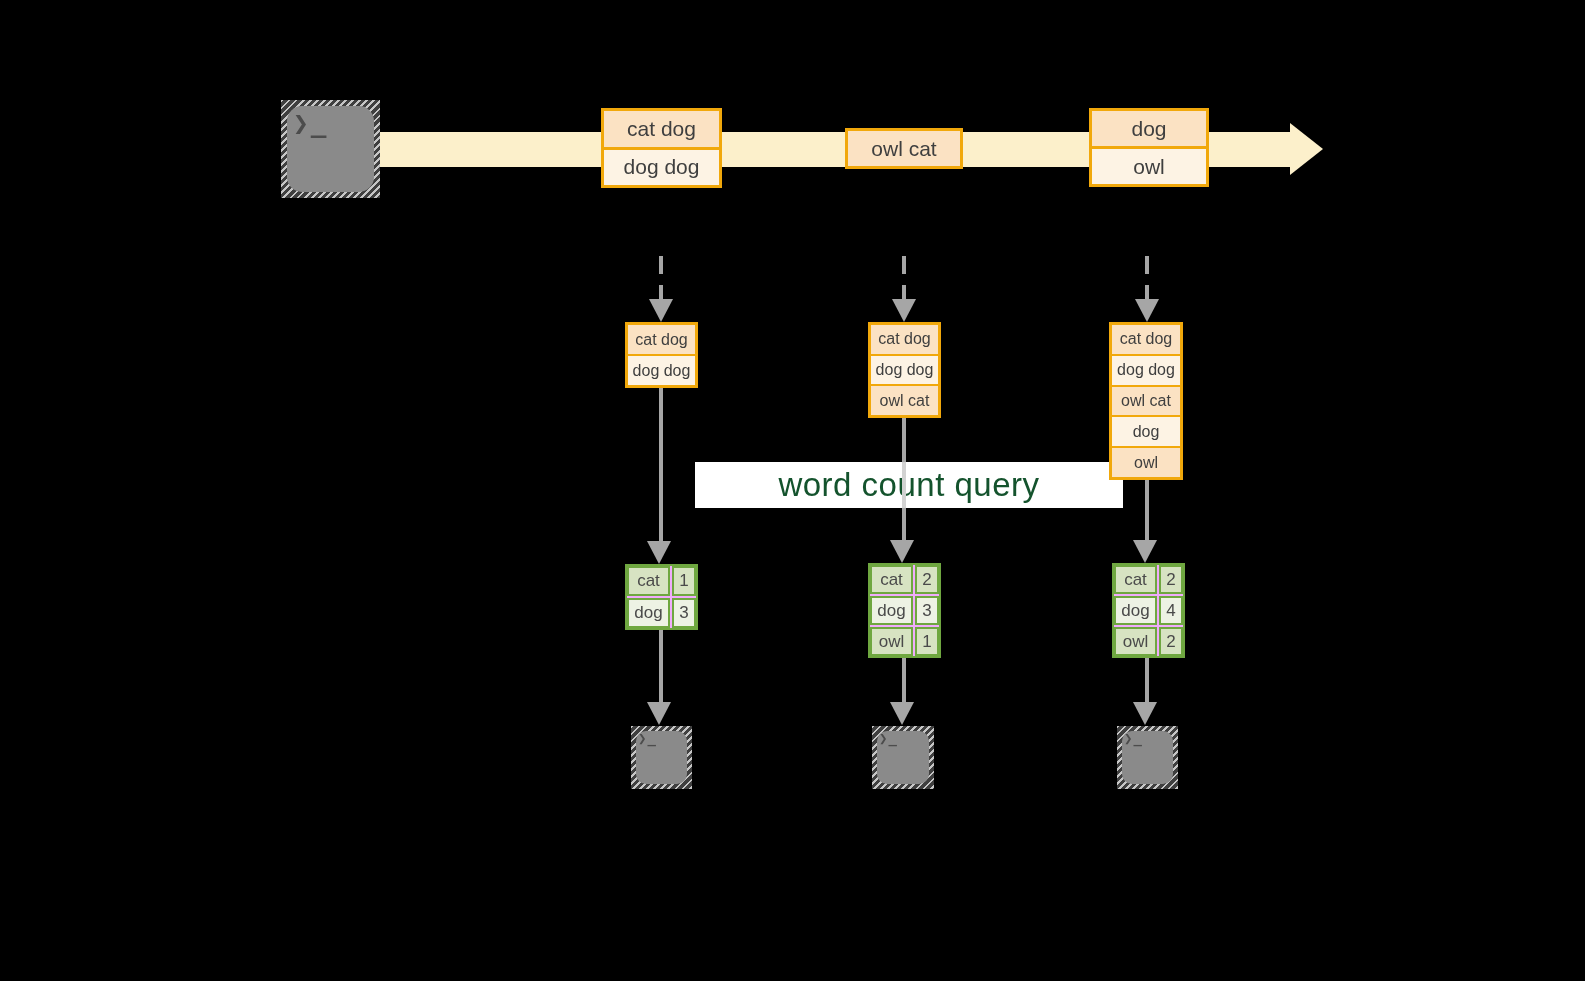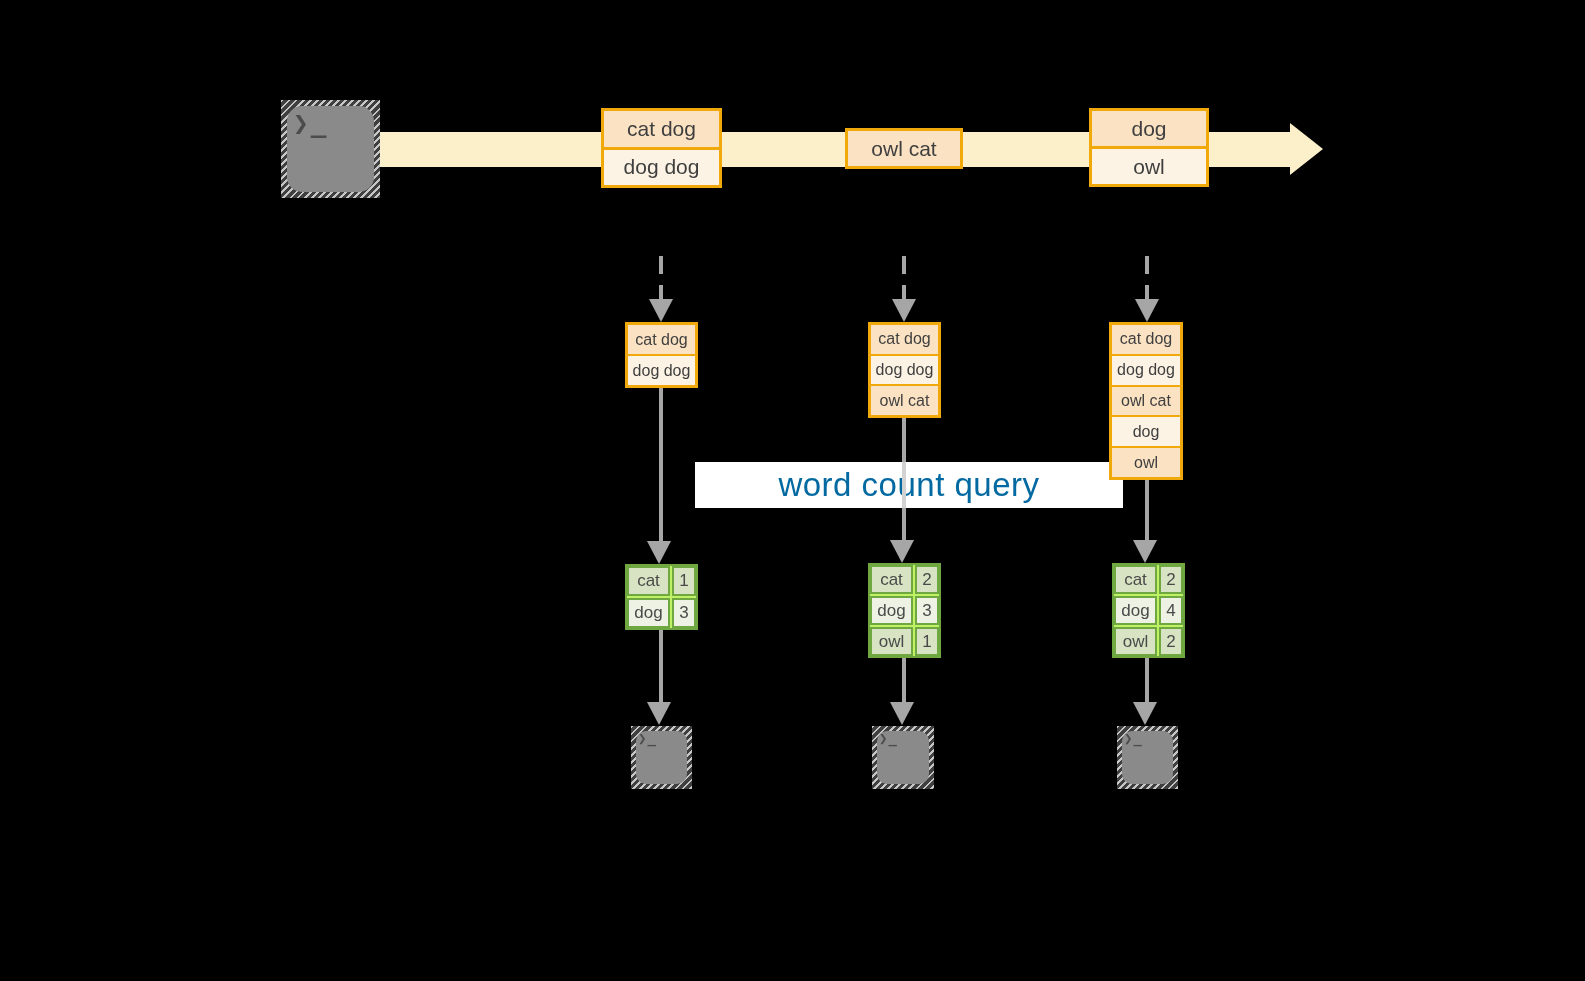--- a/index.html
+++ b/index.html
@@ -53,26 +53,26 @@
   .vhead{
     position:absolute;width:0;height:0;z-index:2;
     border-left:12px solid transparent;border-right:12px solid transparent;
     border-top:23px solid #A6A6A6;
   }
   
   .qband{
     position:absolute;left:695px;top:462px;width:428px;height:46px;
     background:#ffffff;z-index:3;display:flex;align-items:center;justify-content:center;
   }
-  .qband span{font-size:33px;color:#0369a1;letter-spacing:0.5px;}
+  .qband span{font-size:33px;color:#14532d;letter-spacing:0.5px;}
   .qband-arrow-seg{position:absolute;left:902px;top:462px;width:4px;height:46px;background:#d2d2d2;z-index:4;}
   
   .gtable{
     position:absolute;box-sizing:border-box;z-index:5;
-    background:#bef264;border:2px solid #6FA740;
+    background:#f0abfc;border:2px solid #6FA740;
     display:grid;grid-template-columns:1fr 24px;gap:2px;padding:0;text-align:right;
   }
   .gcell{
     border:2px solid #6FA740;display:flex;align-items:center;justify-content:center;
     color:#4a4a4a;font-size:17px;box-sizing:border-box;
   }
   .gcell.dark{background:#D7E3C2;}
   .gcell.light{background:#EDF2E4;}
 </style>
 </head>

